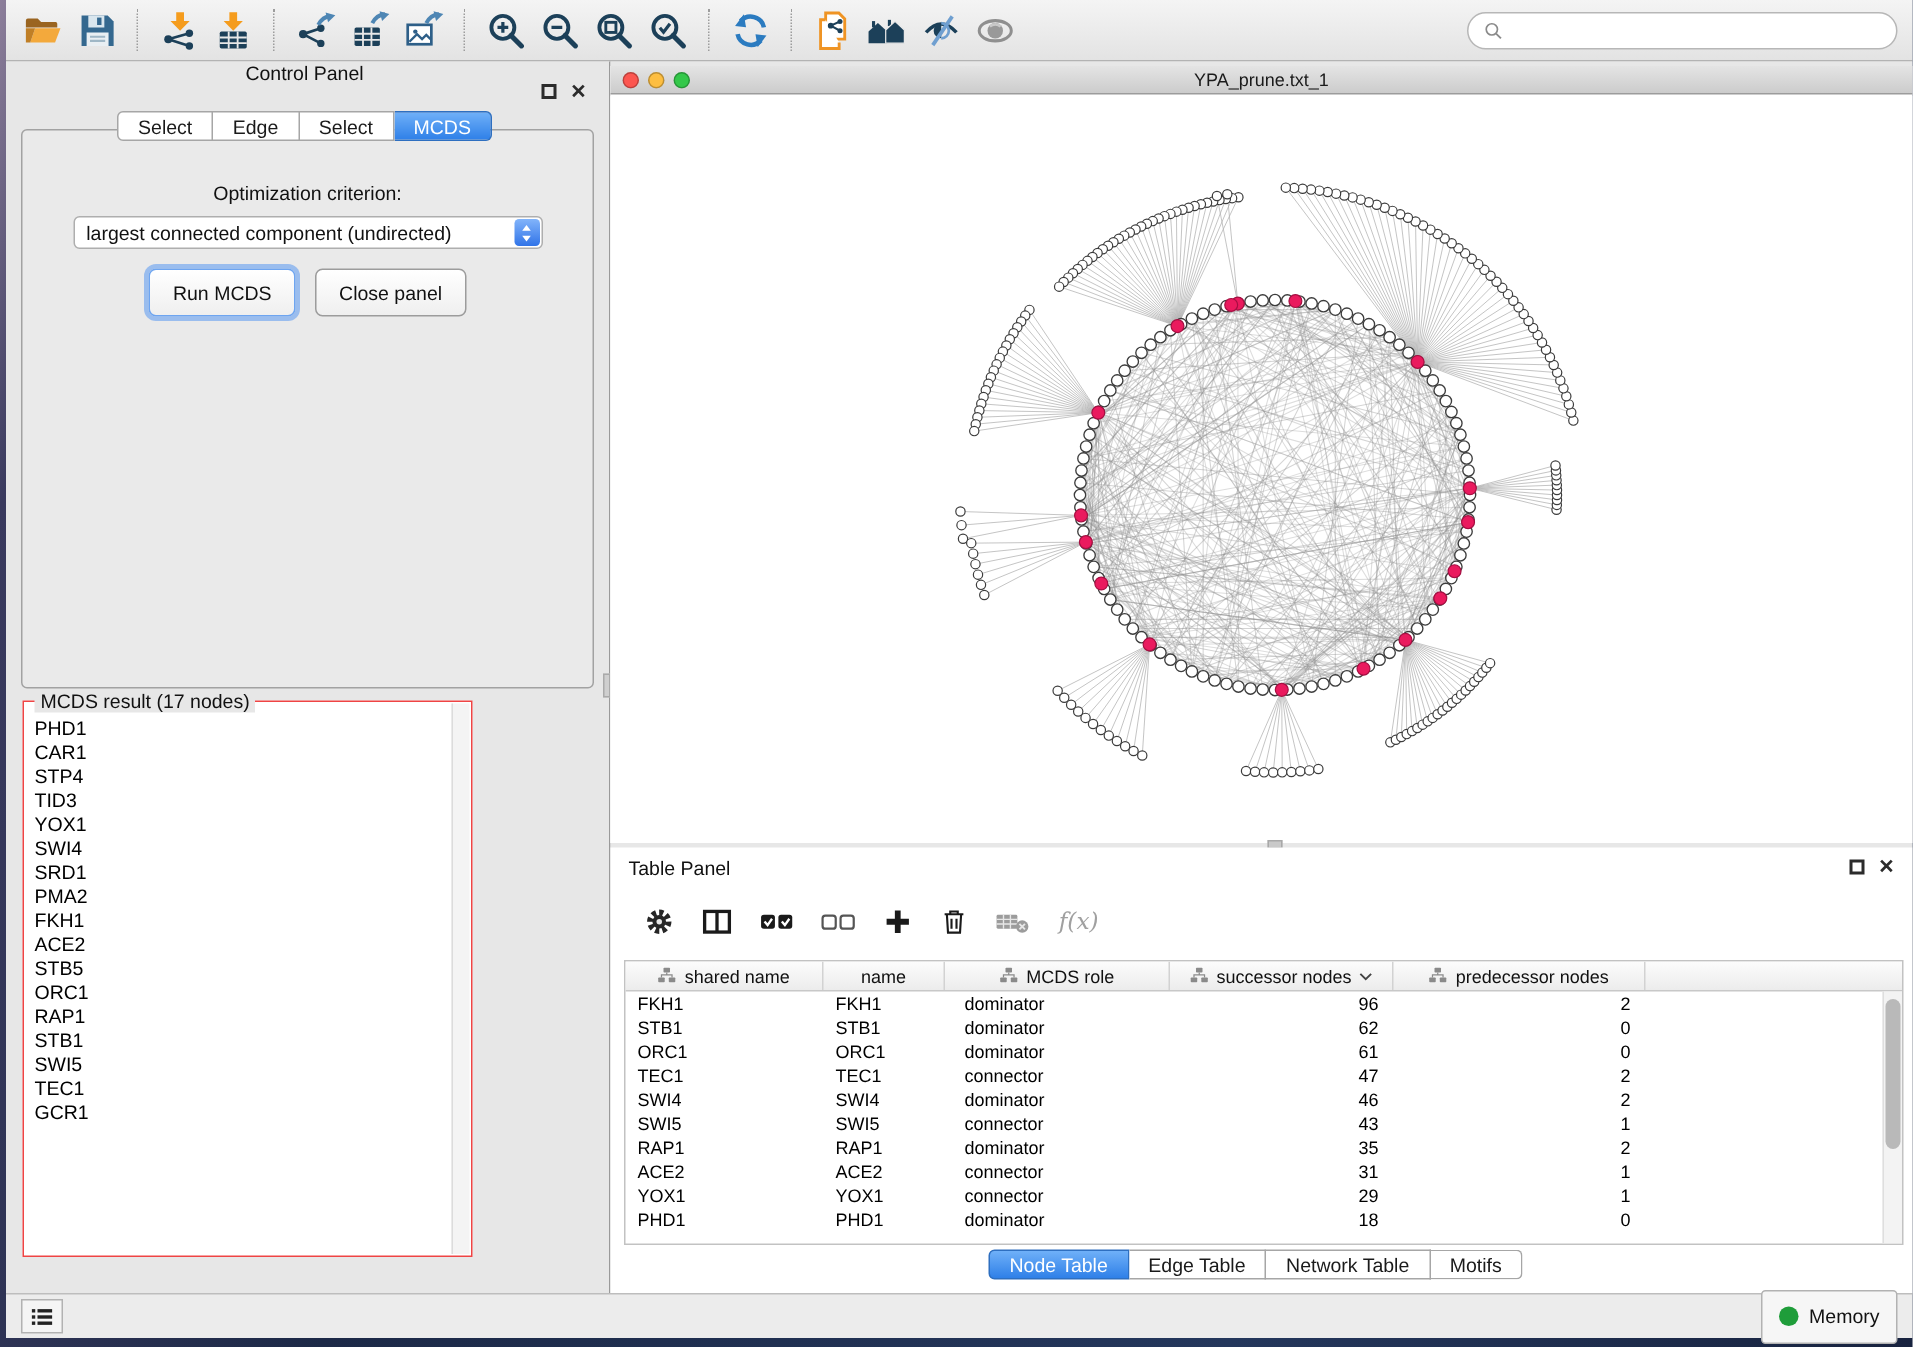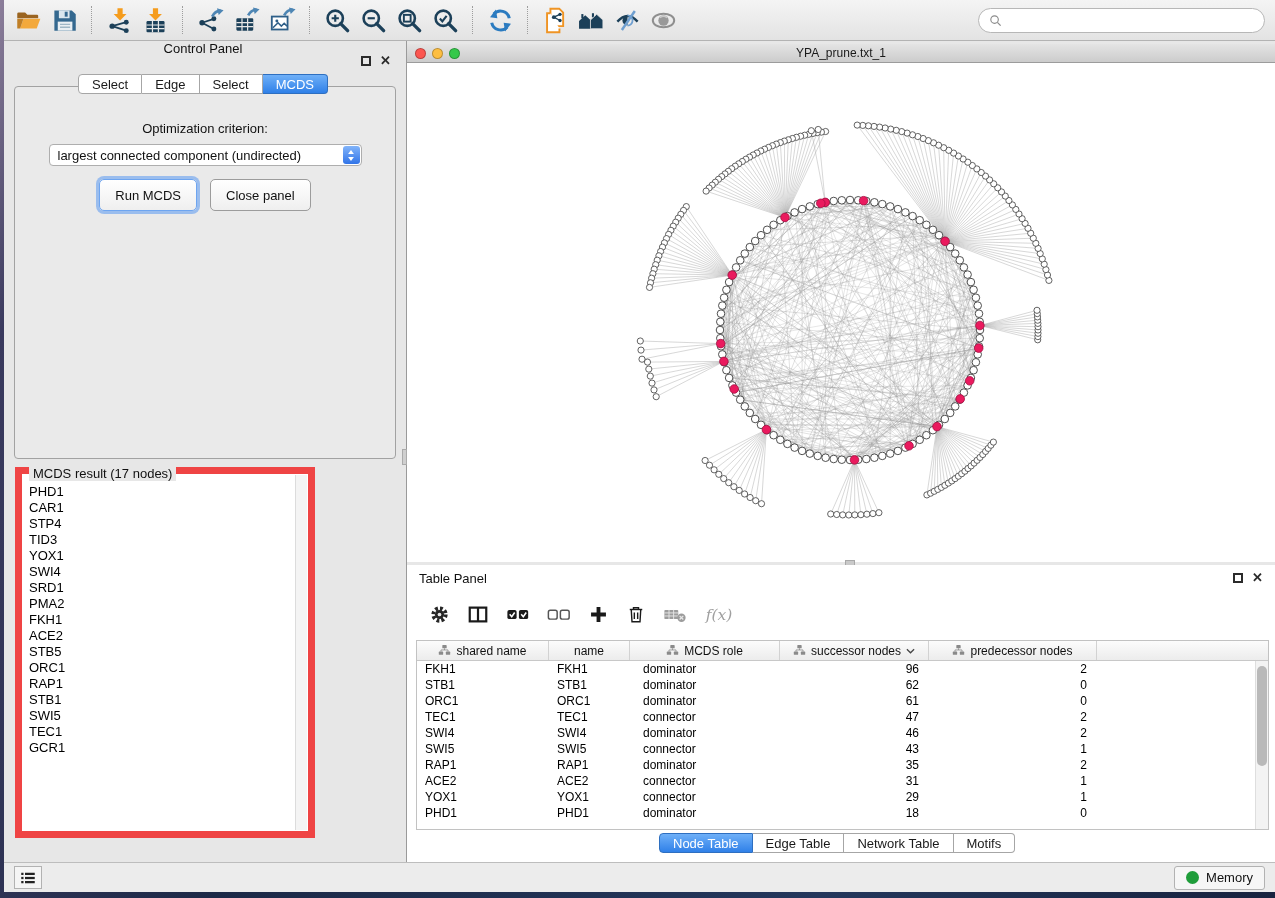--- a/index.html
+++ b/index.html
@@ -32,21 +32,21 @@
   .tab.active { background:linear-gradient(#6fb0f8,#2f80e8); color:#fff; border-color:#2e6fc0; }
   .cp-box { position:absolute; left:10px; width:382px; top:45px; height:373px; border:1px solid #a2a2a2; border-radius:4px; background:#eaeaea; z-index:1; }
   .opt-label { text-align:center; margin-top:34px; font-size:13px; color:#111; }
   .select { margin:8px auto 0; width:313px; height:22px; border:1px solid #aeaeae; border-radius:4px; background:#fff; display:flex; align-items:center; font-size:13px; padding-left:8px; position:relative; color:#111; }
   .select-stepper { position:absolute; right:1px; top:1px; bottom:1px; width:17px; border-radius:3px; background:linear-gradient(#82b4fa,#3174e8); display:flex; align-items:center; justify-content:center; }
   .select-stepper svg { width:8px; height:13px; }
   .btn-row { display:flex; justify-content:center; gap:13px; margin-top:13px; }
   .btn { height:32px; padding:0 15px; background:linear-gradient(#ffffff,#efefef); border:1px solid #9c9c9c; border-radius:5px; font-size:13px; display:flex; align-items:center; color:#111; }
   .btn.focused { box-shadow:0 0 0 3px rgba(110,165,240,.65); border-color:#6ea5f0; }
 
-  .result-box { position:absolute; left:11px; width:300px; top:426px; bottom:24px; border:7px solid #ef4444; background:#fff; }
+  .result-box { position:absolute; left:11px; width:300px; top:426px; bottom:24px; border:1px solid #ef4444; background:#fff; }
   .result-legend { position:absolute; top:-8px; left:7px; background:#e7e7e7; padding:0 4px; font-size:13px; color:#111; }
   .result-list { position:absolute; inset:1px 13px 1px 1px; overflow:hidden; padding-top:9px; }
   .result-item { font-size:13px; line-height:16px; padding-left:6px; color:#000; }
   .result-scroll { position:absolute; top:1px; bottom:1px; right:1px; width:12px; background:#f4f4f4; border-left:1px solid #dcdcdc; }
 
   .v-splitter { position:absolute; left:398px; top:0; width:5px; height:100%; background:#e7e7e7; border-right:1px solid #9a9a9a; }
   .v-grip { position:absolute; left:0; top:408px; width:5px; height:16px; background:#cfcfcf; border:1px solid #aaa; }
 
   
   .right-col { position:absolute; left:403px; right:0; top:0; bottom:0; background:#e7e7e7; }
@@ -75,21 +75,21 @@
   .td.left { padding-left:8px; text-align:left; }
   .td.right { padding-right:10px; text-align:right; }
   .tp-scroll { position:absolute; right:0; top:20px; bottom:0; width:13px; background:#f3f3f3; border-left:1px solid #dedede; }
   .tp-thumb { position:absolute; left:1px; right:1px; top:5px; height:100px; background:#b9b9b9; border-radius:6px; }
   .tp-tabs { position:absolute; left:252px; top:268px; display:flex; }
 
   
   .status-bar { position:absolute; left:0; right:0; bottom:0; height:30px; background:#ececec; border-top:1px solid #bdbdbd; display:flex; align-items:center; padding:0 10px; }
   .list-btn { width:28px; height:23px; border:1px solid #b2b2b2; background:#f5f5f5; display:flex; align-items:center; justify-content:center; }
   .list-btn svg { width:18px; height:18px; }
-  .memory-btn { margin-left:auto; height:24px; border:1px solid #b2b2b2; background:#f6f6f6; border-radius:3px; display:flex; align-items:center; gap:7px; padding:0 11px; font-size:13px; color:#111; }
+  .memory-btn { margin-left:auto; height:36px; border:1px solid #b2b2b2; background:#f6f6f6; border-radius:3px; display:flex; align-items:center; gap:7px; padding:0 11px; font-size:13px; color:#111; }
   .memory-dot { width:13px; height:13px; border-radius:50%; }
 </style>
 </head>
 <body>
 
 <div id="screen">
   <div class="app">
 
     <div class="toolbar">
       <div id="toolbar-buttons" style="display:flex;align-items:center;">

